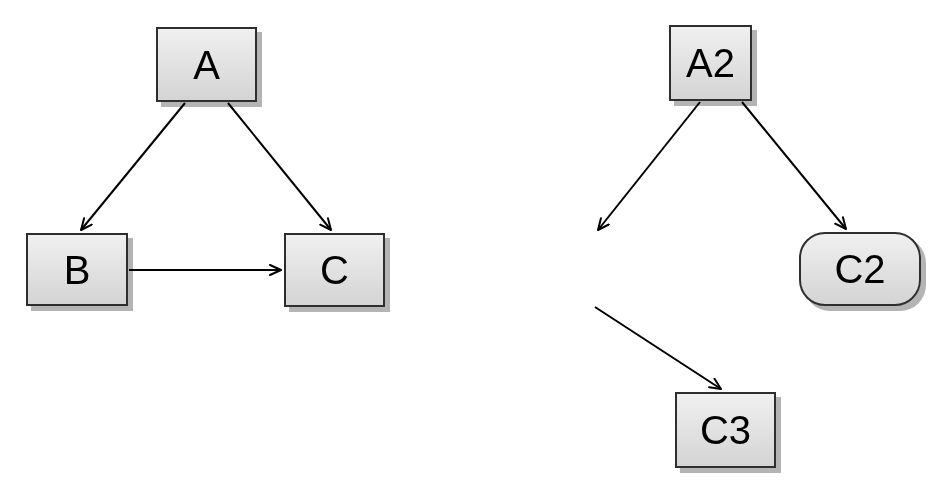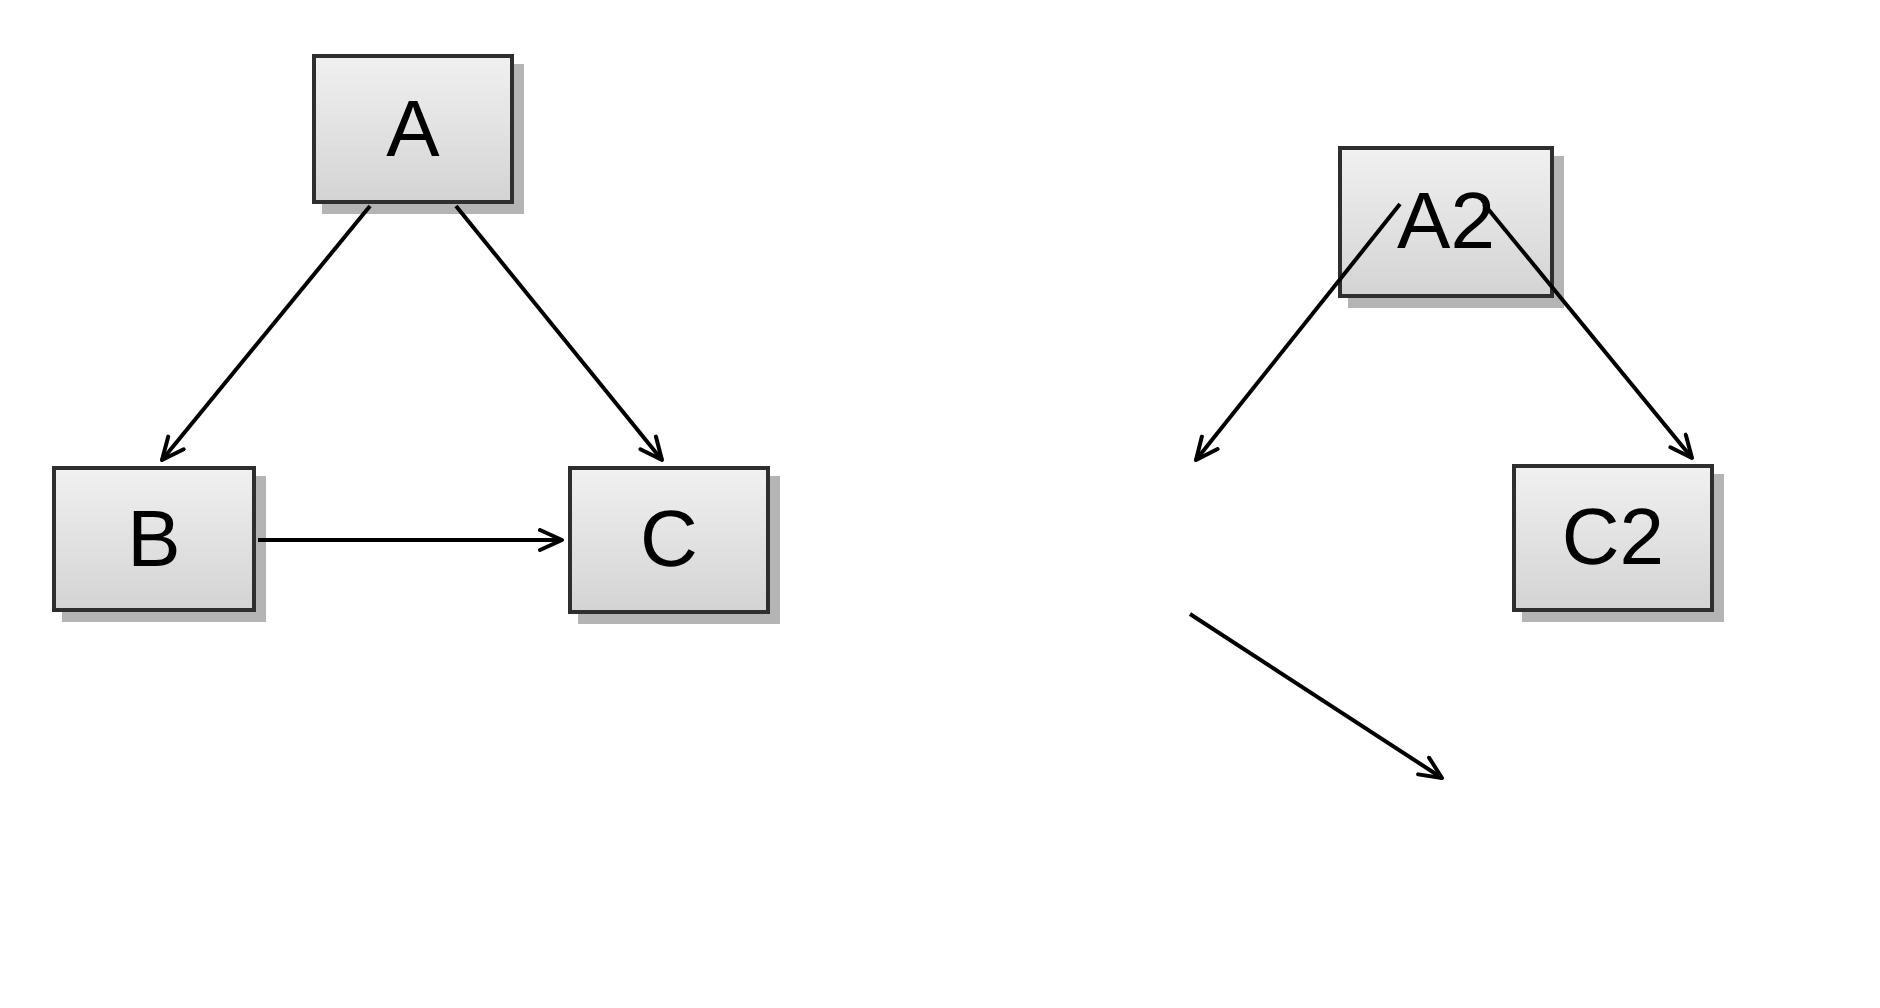--- a/index.html
+++ b/index.html
@@ -54,25 +54,28 @@
   <div id="node-layer">
       <div class="node" style="left: 156px; top: 27px; width: 101px; height: 75px;">
         <span class="node-label">A</span>
       </div>
       <div class="node" style="left: 26px; top: 233px; width: 102px; height: 73px;">
         <span class="node-label">B</span>
       </div>
       <div class="node" style="left: 284px; top: 233px; width: 101px; height: 74px;">
         <span class="node-label">C</span>
       </div>
-      <div class="node" style="left: 669px; top: 25px; width: 108px; height: 76px; margin-top: 48px;">
+      <div class="node" style="left: 669px; top: 25px; width: 83px; height: 76px;">
         <span class="node-label">A2</span>
       </div>
-      <div class="node" style="left: 756px; top: 232px; width: 101px; height: 74px;">
+      <div class="node" style="left: 799px; top: 232px; width: 122px; height: 74px; border-radius: 26px;">
         <span class="node-label">C2</span>
+      </div>
+      <div class="node" style="left: 675px; top: 392px; width: 101px; height: 76px;">
+        <span class="node-label">C3</span>
       </div>
     </div>
   <svg id="edge-layer" viewBox="0 0 940 504" xmlns="http://www.w3.org/2000/svg">
     <defs>
       <marker id="arrow" markerUnits="userSpaceOnUse" markerWidth="16" markerHeight="16" refX="12" refY="6" orient="auto">
         <path id="arrow-path" d="M1,1 L12,6 L1,11" fill="none" stroke="#000000" stroke-width="2" stroke-linecap="round" stroke-linejoin="round"></path>
       </marker>
     </defs>
   <line x1="185" y1="103" x2="81" y2="230" marker-end="url(#arrow)"></line>
       <line x1="228" y1="103" x2="331" y2="230" marker-end="url(#arrow)"></line>

